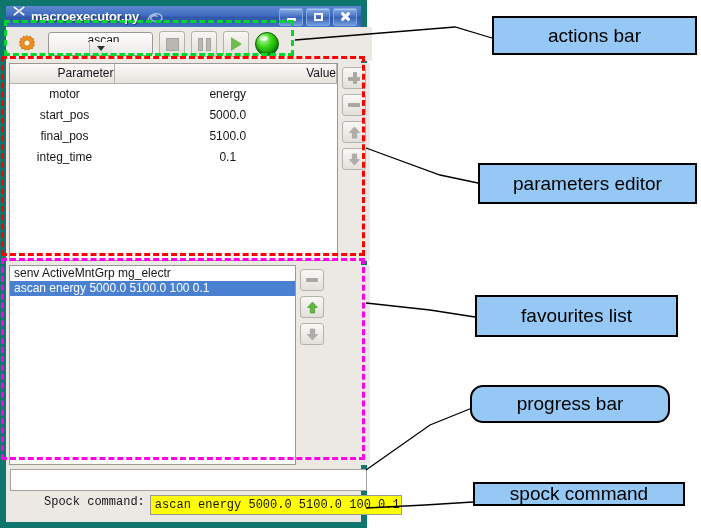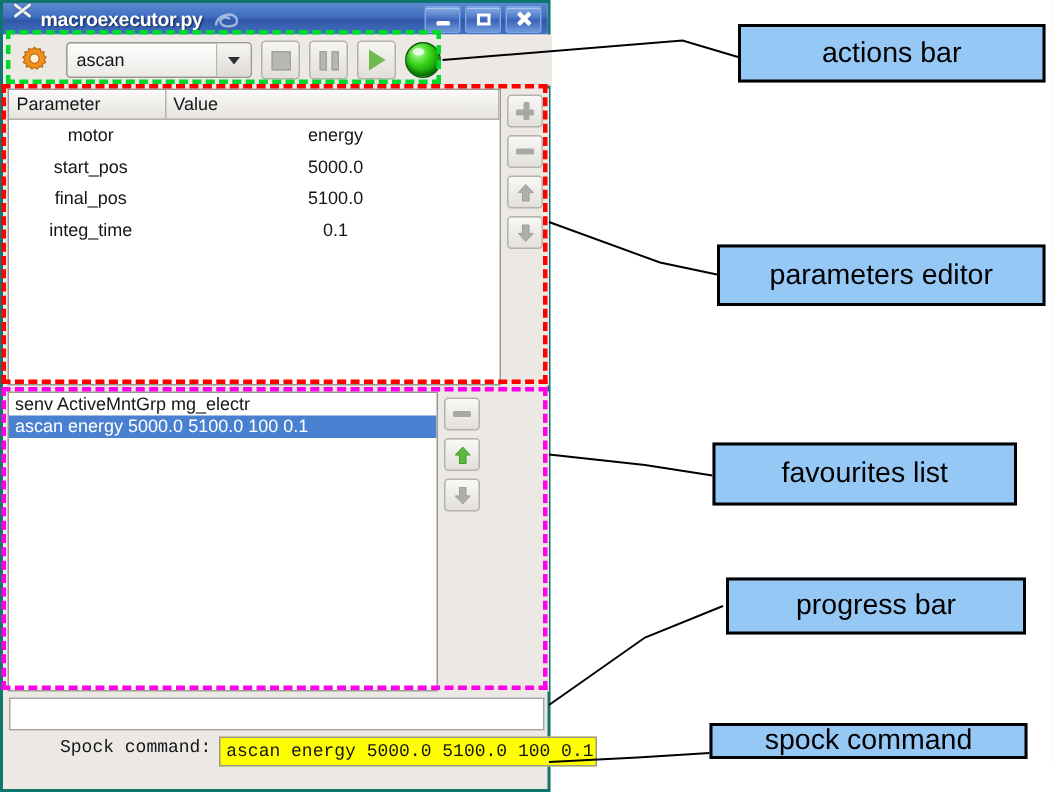--- a/index.html
+++ b/index.html
@@ -5,21 +5,21 @@
   html,body{margin:0;padding:0;}
   body{
     width:701px;height:528px;background:#ffffff;
     font-family:"Liberation Sans", sans-serif;
     overflow:hidden;position:relative;
   }
 
   
   #app-window{
     position:absolute;left:0;top:0;width:367px;height:528px;
-    background:#ece9e4;border:2px solid #0f766e;box-sizing:border-box;
+    background:#ece9e4;border:6px solid #0f766e;box-sizing:border-box;
   }
 
   
   #titlebar{
     position:absolute;left:0;top:0;width:100%;height:21px;
     background:linear-gradient(to bottom,#5d89d0 0%,#3f6cc0 45%,#3056a8 55%,#4372c4 100%);
     display:flex;align-items:center;box-sizing:border-box;padding:0 3px;
   }
   #titlebar .tb-appicon{width:20px;height:17px;position:relative;flex:0 0 auto;margin-right:2px;}
   #titlebar .tb-appicon i{
@@ -50,24 +50,24 @@
   #actions-bar{
     position:absolute;left:1px;top:21px;width:365px;height:34px;
     background:#ece9e4;box-sizing:border-box;
     display:flex;align-items:center;padding-left:5px;gap:6px;
   }
   .tb-gear{
     width:28px;height:26px;background:#ece9e4;border:1px solid transparent;
     display:flex;align-items:center;justify-content:center;border-radius:3px;
   }
   .combo{
-    width:124px;height:24px;box-sizing:border-box;
+    width:105px;height:24px;box-sizing:border-box;
     border:1px solid #9a9a94;border-radius:3px;
     background:linear-gradient(to bottom,#fdfdfd,#eceae6);
-    display:flex;align-items:center;position:relative;
+    display:flex;align-items:center;position:relative;flex-direction:column;
   }
   .combo .combo-text{
     flex:1 1 auto;font-size:12px;color:#15151a;padding-left:6px;white-space:nowrap;overflow:hidden;
   }
   .combo .combo-arrow{
     width:22px;height:22px;border-left:1px solid #b8b6b1;
     background:linear-gradient(to bottom,#f6f5f2,#dedbd5);
     display:flex;align-items:center;justify-content:center;border-radius:0 2px 2px 0;
   }
   .combo .combo-arrow s{
@@ -98,21 +98,21 @@
   #parameters-editor{
     position:absolute;left:3px;top:57px;width:361px;height:198px;
     background:#ece9e4;box-sizing:border-box;display:flex;
   }
   .param-table-wrap{
     width:329px;height:198px;box-sizing:border-box;
     border:1px solid #9a9893;background:#ffffff;overflow:hidden;position:relative;
   }
   table.params{border-collapse:collapse;width:100%;table-layout:fixed;}
   table.params th{
-    height:19px;font-size:12px;font-weight:normal;text-align:left;color:#15151a;
+    height:19px;font-size:12px;font-weight:normal;text-align:right;color:#15151a;
     background:linear-gradient(to bottom,#fbfaf8,#e6e3dd);
     border-right:1px solid #b5b3ae;border-bottom:1px solid #b5b3ae;
     padding:0 0 0 5px;box-sizing:border-box;margin-top:48px;
   }
   table.params td{
     height:21px;font-size:12px;color:#15151a;padding:0 0 0 5px;
     border:none;background:#ffffff;vertical-align:middle;box-sizing:border-box;text-align:center;
   }
   .col-param{width:104px;}
   .side-btns{
@@ -177,21 +177,21 @@
 
   
   .callout{
     position:absolute;box-sizing:border-box;background:#96c8f5;border:2px solid #000000;
     display:flex;align-items:center;justify-content:center;
     font-size:19px;color:#000000;white-space:nowrap;
   }
   #callout-actions{left:492px;top:16px;width:205px;height:39px;}
   #callout-params{left:478px;top:163px;width:219px;height:41px;}
   #callout-fav{left:475px;top:295px;width:203px;height:42px;}
-  #callout-progress{left:484px;top:385px;width:200px;height:38px;}
+  #callout-progress{left:470px;top:385px;width:200px;height:38px;border-radius:13px;}
   #callout-spock{left:473px;top:482px;width:212px;height:24px;}
 
   svg.leaders{position:absolute;left:0;top:0;width:701px;height:528px;pointer-events:none;}
 </style>
 </head>
 <body>
 
 <div id="app-window">
 
   <div id="titlebar">

